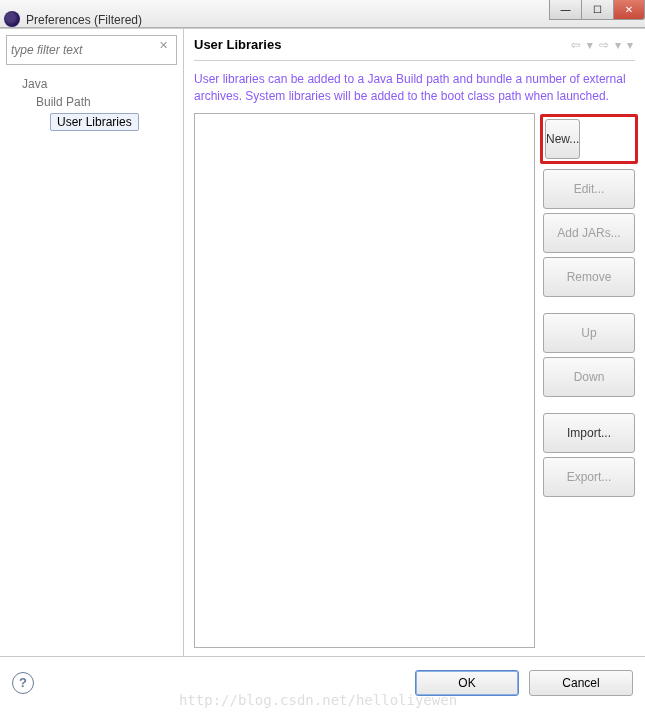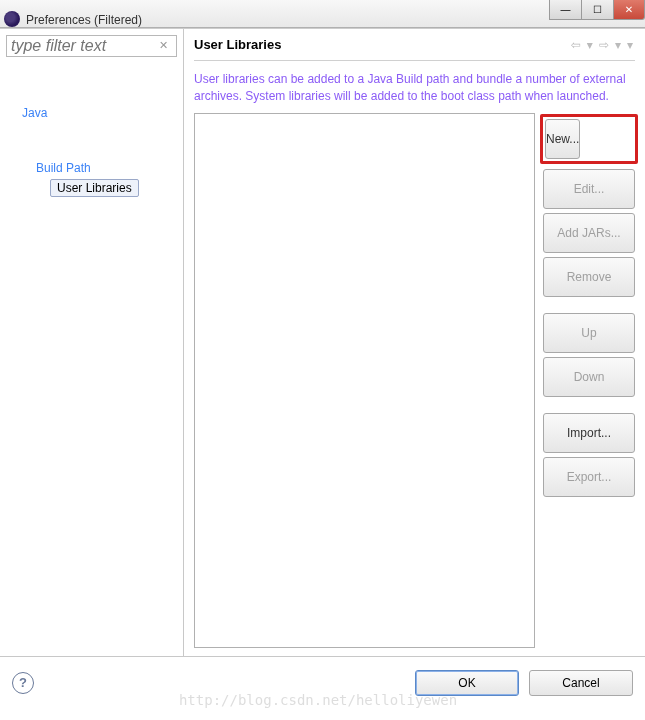--- a/index.html
+++ b/index.html
@@ -47,36 +47,36 @@
   height: 628px;
   border-top: 1px solid #ccc;
 }
 .left {
   width: 184px;
   border-right: 1px solid #c8c8c8;
   padding: 6px;
 }
 .filter {
   width: 100%;
-  height: 22px;
+  height: 30px;
   border: 1px solid #b8b8b8;
   padding: 2px 20px 2px 4px;
-  font-size: 16px;
+  font-size: 12px;
   font-style: italic;
   color: #888;
   position: relative;
 }
 .filter-wrap { position: relative; margin-bottom: 6px;}
 .filter-wrap .clear {
   position: absolute; right: 4px; top: 4px;
   width: 14px; height: 14px;
   color: #999; font-size: 11px;
 }
 .tree { padding: 4px 2px; }
-.tree-item { padding: 2px 0 2px 14px; color: #3b82f6; cursor: default; margin-top: 37px;}
+.tree-item { padding: 2px 0 2px 14px; color: #737373; cursor: default;}
 .tree-child { padding-left: 28px; }
 .tree-leaf {
   display: inline-block;
   padding: 1px 6px;
   border: 1px solid #9aa8c8;
   border-radius: 2px;
   background: #eef2fa;
   margin-left: 42px;
   margin-top: 2px;
 }

